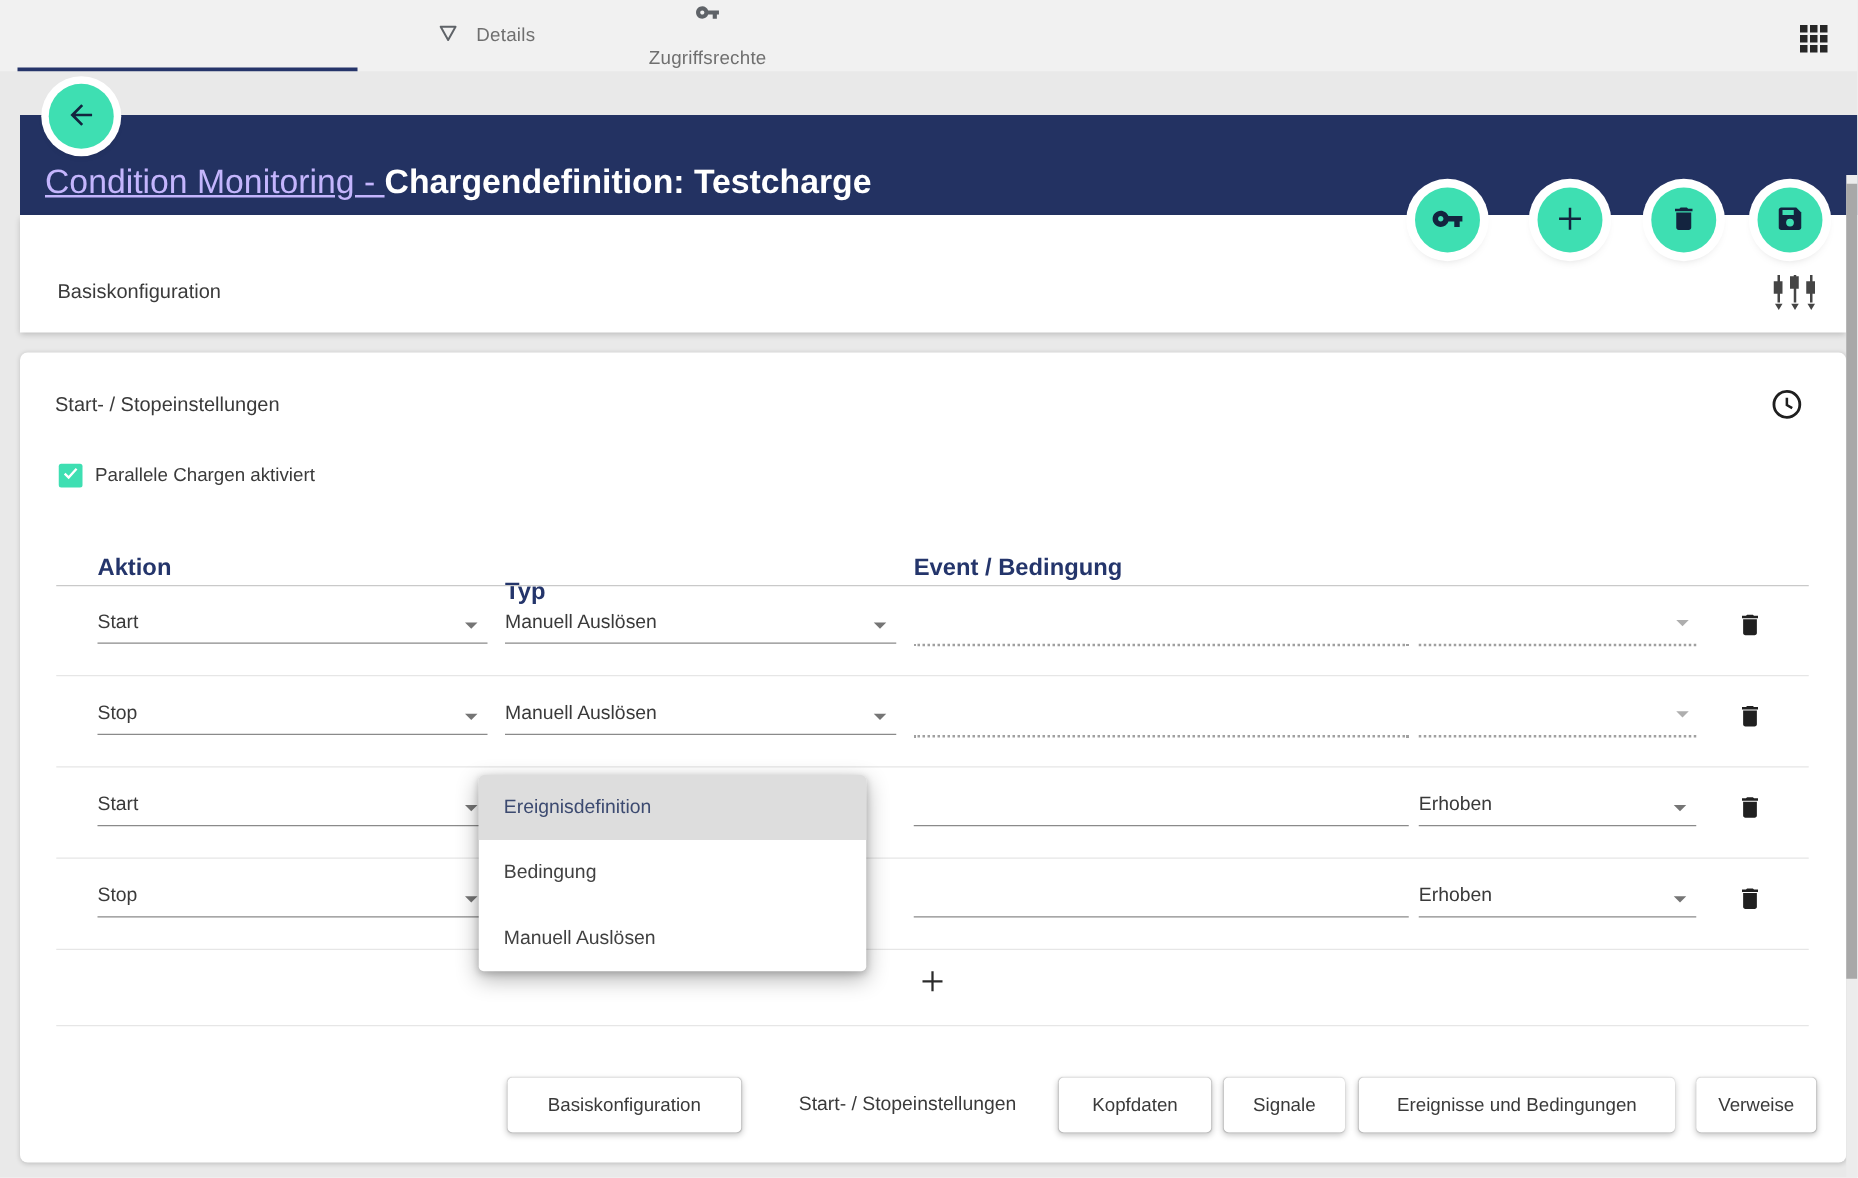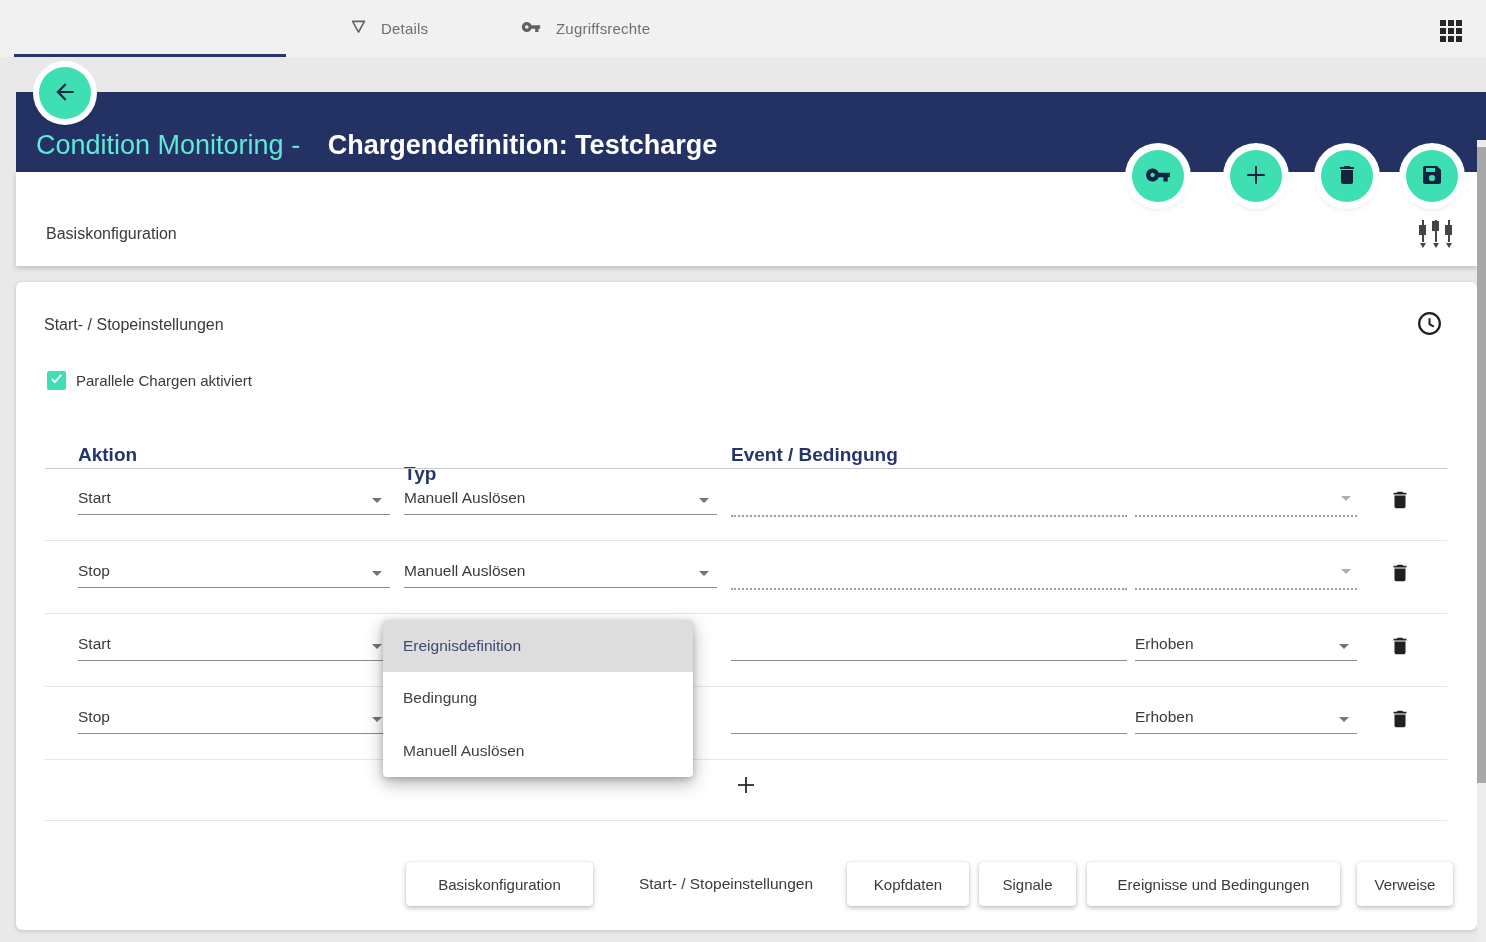--- a/index.html
+++ b/index.html
@@ -10,33 +10,33 @@
   }
   *{box-sizing:border-box;margin:0;padding:0;}
   html,body{background:#e9e9e9;}
   body{font-family:"Liberation Sans","DejaVu Sans",sans-serif;color:var(--ink);}
   .screen{position:relative;width:1486px;height:942px;background:#e9e9e9;overflow:hidden;}
 
   
   .topbar{position:absolute;left:0;top:0;width:1486px;height:57px;background:#f1f1f1;}
   .tab{position:absolute;top:0;height:57px;display:flex;align-items:center;gap:13px;cursor:pointer;}
   .tab-label{font-size:15px;color:#6f6f6f;letter-spacing:.2px;}
-  .tab1{left:54px;} .tab2{left:349px;justify-content:space-between;} .tab3{left:519px;}
+  .tab1{left:54px;} .tab2{left:349px;justify-content:space-between;} .tab3{left:519px;flex-direction:column;}
   .active-underline{position:absolute;left:14px;top:54px;width:272px;height:3px;background:#26356a;}
   .grid9{display:grid;grid-template-columns:repeat(3,4px);grid-auto-rows:4px;gap:2px;}
   .grid9 i{display:block;background:#5f6368;}
   .apps-btn{position:absolute;left:1440px;top:20px;background:none;border:none;cursor:pointer;}
   .apps-btn .grid9{grid-template-columns:repeat(3,6px);grid-auto-rows:6px;gap:2px;}
   .apps-btn .grid9 i{background:#262626;}
 
   
   .banner{position:absolute;left:16px;top:92px;width:1470px;height:80px;background:var(--navy);}
   .banner-title{position:absolute;left:20px;top:38px;font-size:27px;white-space:nowrap;}
-  .banner-title .dim{color:#5eead4;}
-  .banner-title .strong{color:#ffffff;font-weight:600;margin-left:20px;}
+  .banner-title .dim{color:#c4b5fd;text-decoration:underline;}
+  .banner-title .strong{color:#ffffff;font-weight:600;}
 
   
   .fab{position:absolute;width:52px;height:52px;border-radius:50%;background:var(--teal);border:none;
        box-shadow:0 0 0 7px #fff,0 4px 9px rgba(0,0,0,.28);display:flex;align-items:center;justify-content:center;
        cursor:pointer;z-index:15;}
   .back-fab{left:39px;top:67px;box-shadow:0 0 0 6px #fff,0 3px 8px rgba(0,0,0,.3);}
   .fab-key{left:1132px;top:150px;} .fab-add{left:1230px;top:150px;}
   .fab-del{left:1321px;top:150px;} .fab-save{left:1406px;top:150px;}
 
   

